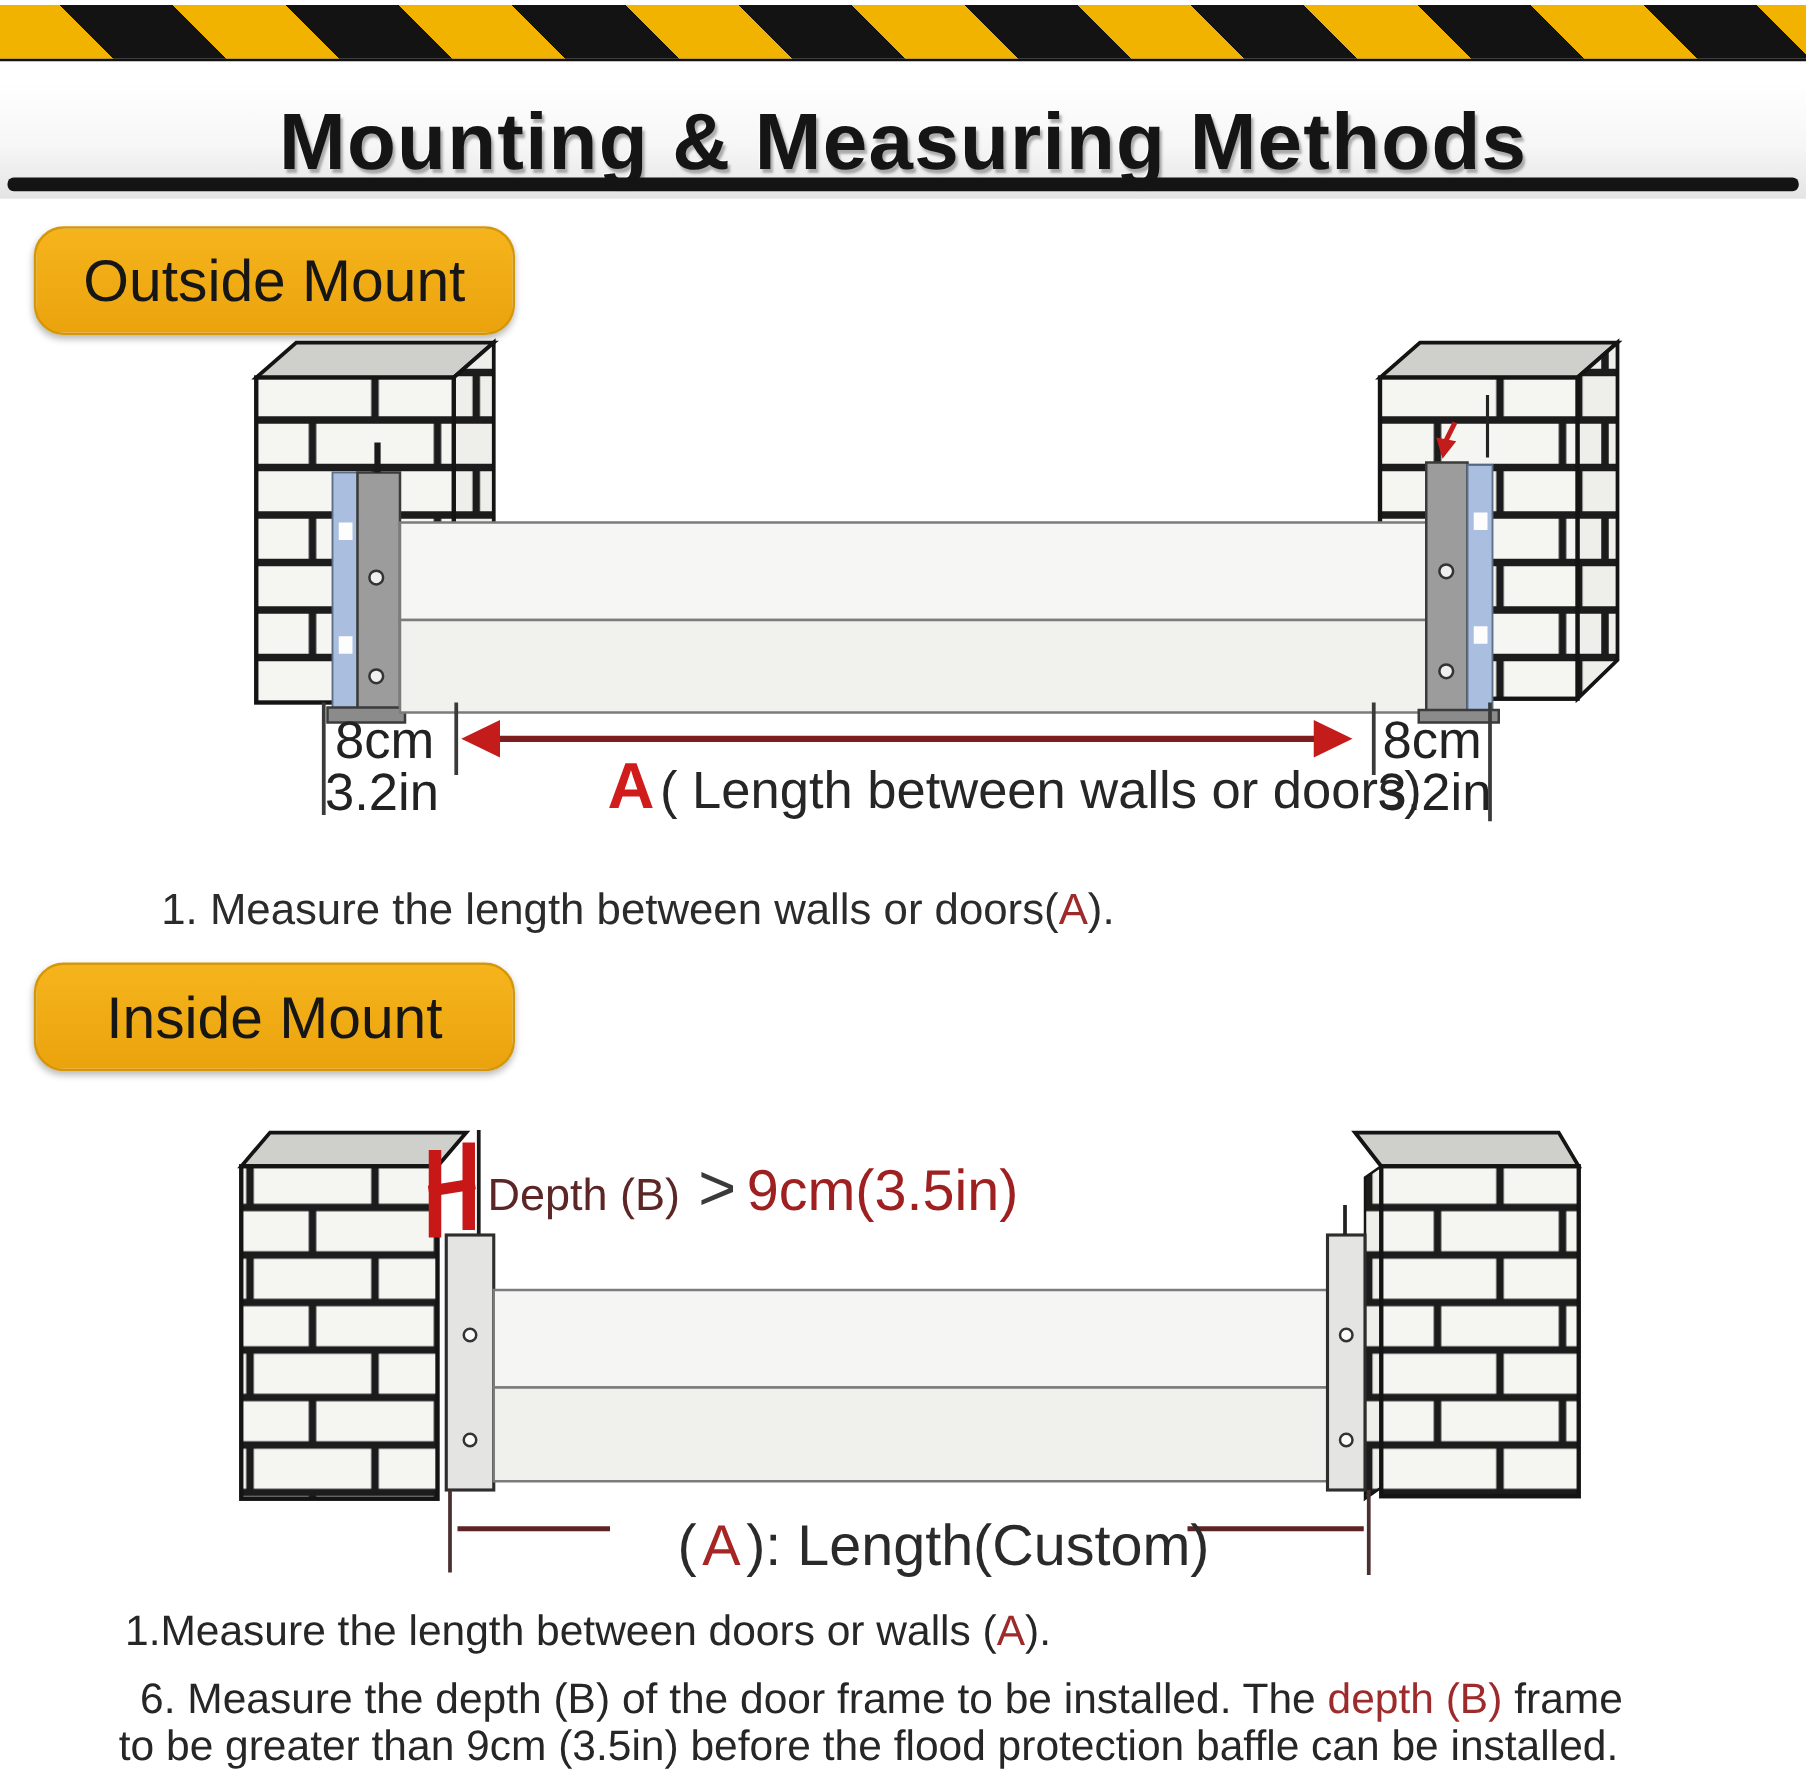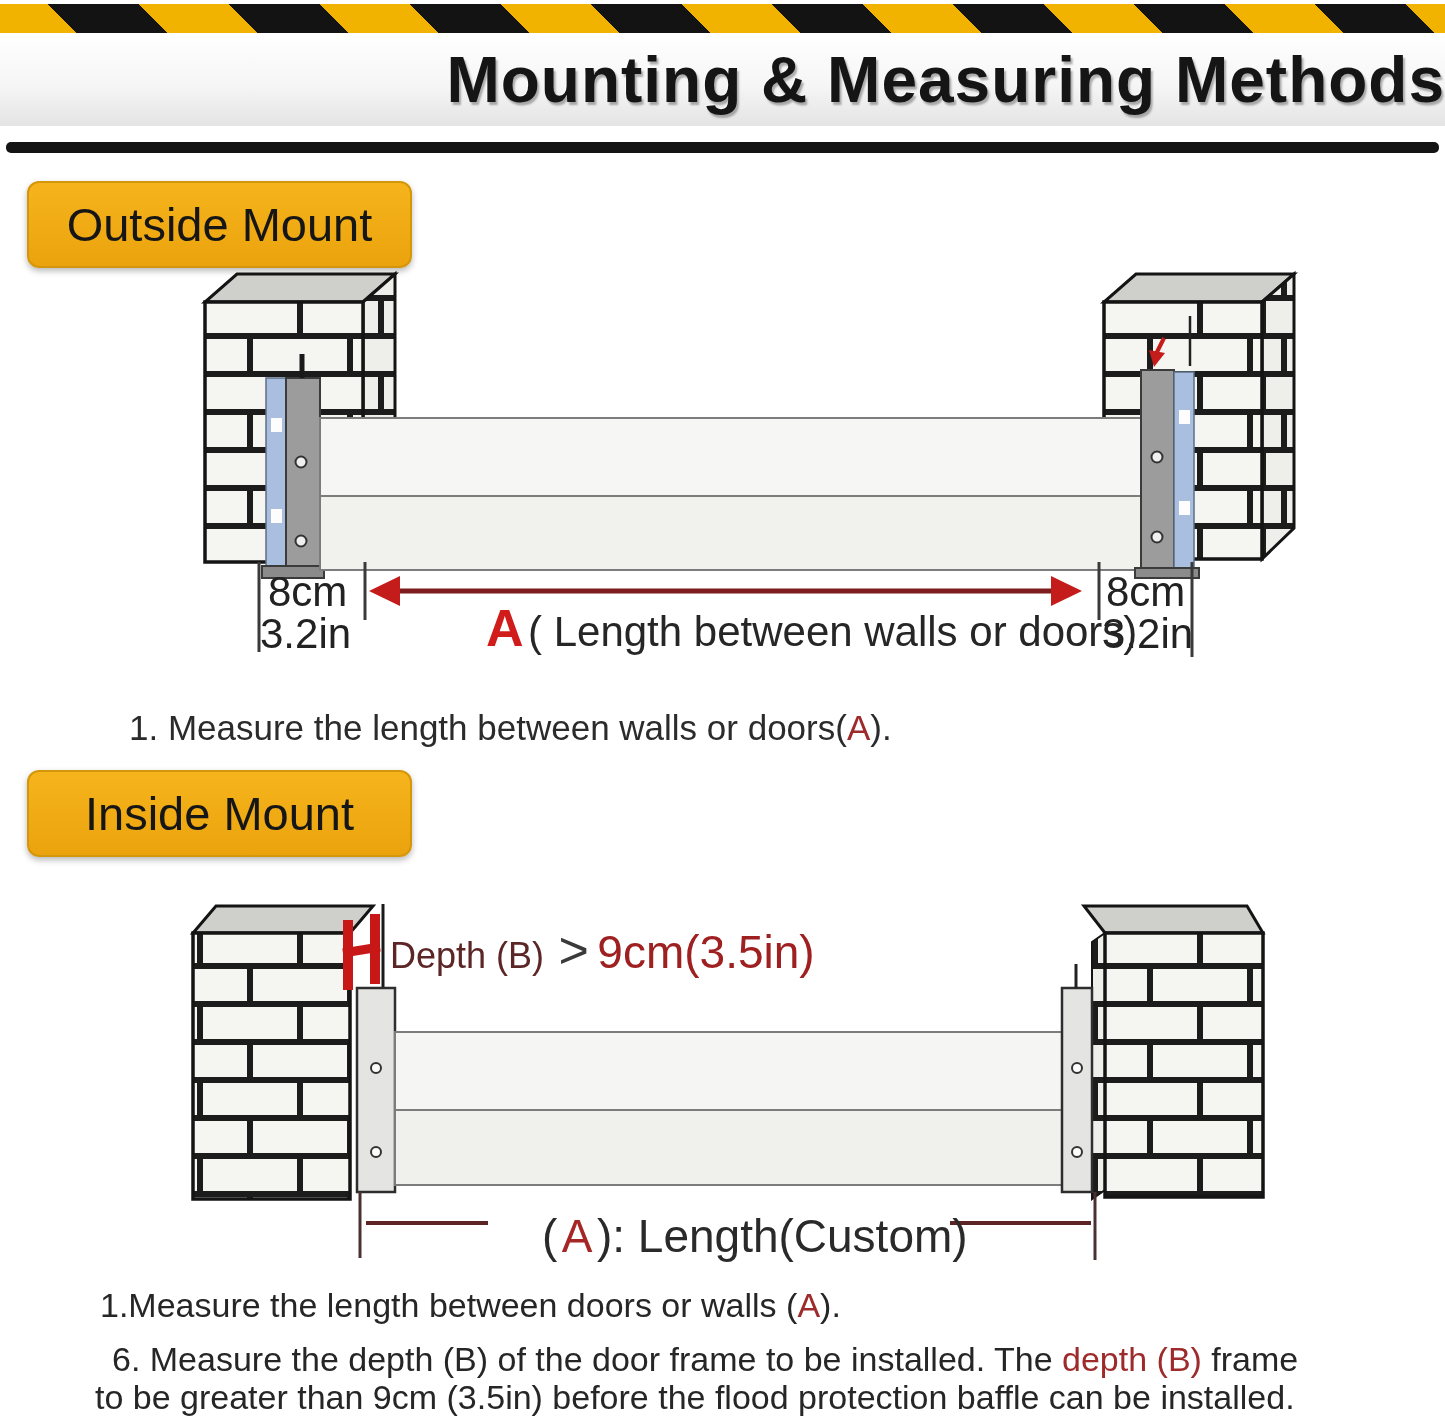--- a/index.html
+++ b/index.html
@@ -7,38 +7,38 @@
     width:1445px;height:1421px;position:relative;overflow:hidden;
     background:#ffffff;font-family:"Liberation Sans",sans-serif;
   }
   
   .hazard{
     position:absolute;top:4px;left:0;width:1445px;height:43px;
     background:repeating-linear-gradient(45deg,#f2b300 0 64px,#131313 64px 128px);
     border-bottom:2px solid #111;
   }
   .title-band{
-    position:absolute;top:33px;left:0;width:1445px;height:93px;
+    position:absolute;top:66px;left:0;width:1445px;height:93px;
     background:linear-gradient(180deg,#ffffff 0%,#f6f6f6 55%,#e4e4e4 100%);
-    display:flex;align-items:center;justify-content:flex-end;
+    display:flex;align-items:center;justify-content:center;
   }
   .title{
     font-size:64px;font-weight:bold;color:#151515;letter-spacing:1px;
     text-shadow:2px 3px 2px rgba(110,110,110,.55),-1px -1px 0 #fbfbfb;
     white-space:nowrap;
   }
   .black-bar{
     position:absolute;top:142px;left:6px;width:1433px;height:11px;
     background:#141414;border-radius:5px;
   }
   
   .badge{
     position:absolute;left:27px;width:381px;height:83px;
     background:linear-gradient(180deg,#f6b41c,#eba30d);
-    border:2px solid #d4960a;border-radius:12px;
+    border:2px solid #d4960a;border-radius:24px;
     box-shadow:0 3px 6px rgba(0,0,0,.28);
     display:flex;align-items:center;justify-content:center;
     font-size:47px;color:#161616;white-space:nowrap;
   }
   #badge-outside{top:181px;}
   #badge-inside{top:770px;}
   
   .diagram{position:absolute;left:150px;}
   #diagram1{top:260px;}
   #diagram2{top:890px;}

